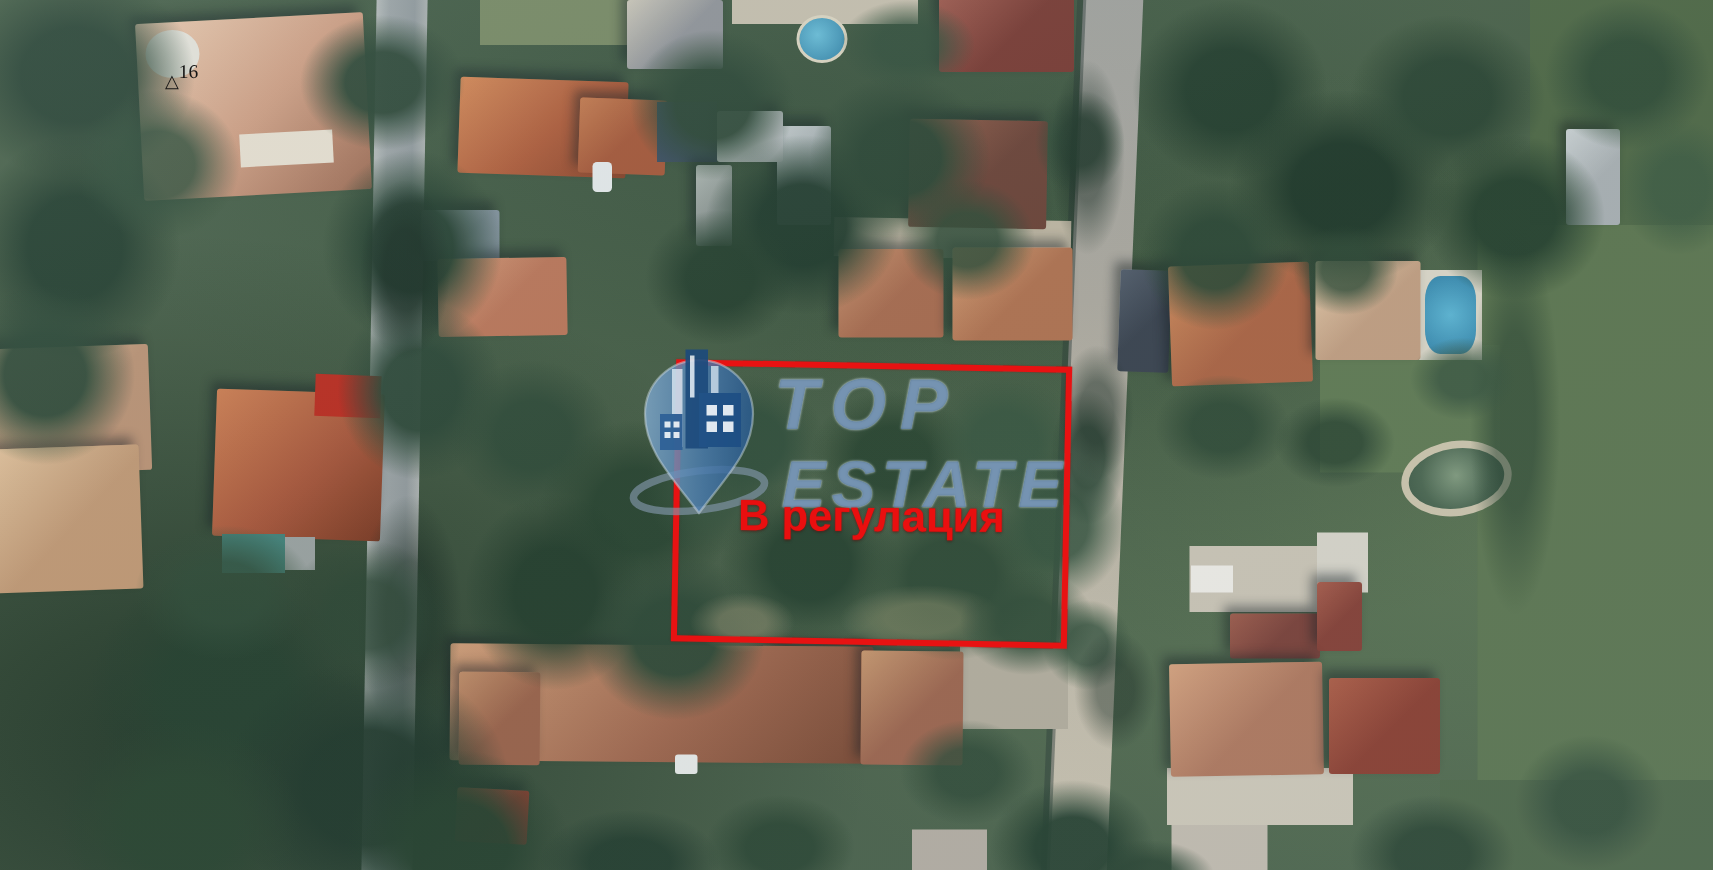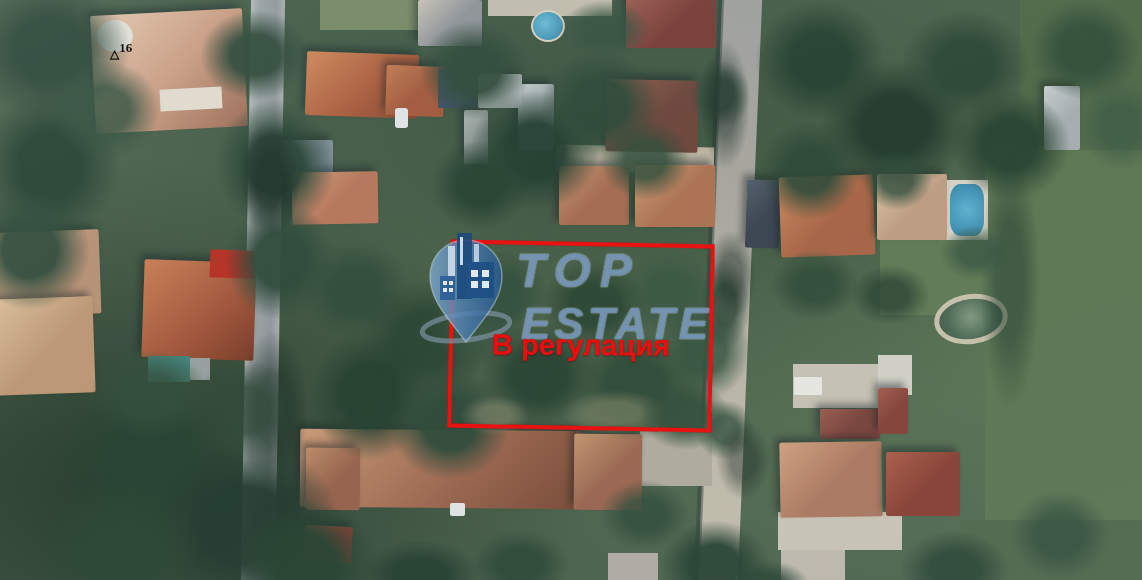--- a/index.html
+++ b/index.html
@@ -28,21 +28,21 @@
   #status-label{top:331px;font-size:29px;transform:rotate(.4deg);}
   
   #watermark{position:absolute;left:0;top:0;pointer-events:none;}
   .wm-text{position:absolute;font-weight:bold;color:rgba(62,102,150,.60);
     text-shadow:0 0 2px rgba(228,242,252,.55), 0 0 1px rgba(235,245,255,.6);line-height:1;font-style:italic;}
   #wm-top{left:516px;top:247px;font-size:48px;letter-spacing:9px;}
   #wm-estate{left:521px;top:302px;font-size:44px;letter-spacing:4px;}
   #wm-pin{position:absolute;left:416px;top:224px;width:100px;height:126px;}
   
   #marker16{position:absolute;left:110px;top:40px;color:#141414;
-    font-family:"Liberation Serif",serif;white-space:nowrap;font-weight:bold;}
+    font-family:"Liberation Serif",serif;white-space:nowrap;}
   #marker16 .tri{font-size:12px;vertical-align:-2px;}
   #marker16 .num{font-size:13px;vertical-align:4px;letter-spacing:0;}
 </style>
 </head>
 <body>
 
 <div id="app">
 
   <div id="scene">
       <div class="ly" style="left: 985px; top: 140px; width: 157px; height: 440px; background: rgb(91, 119, 77);"></div>

